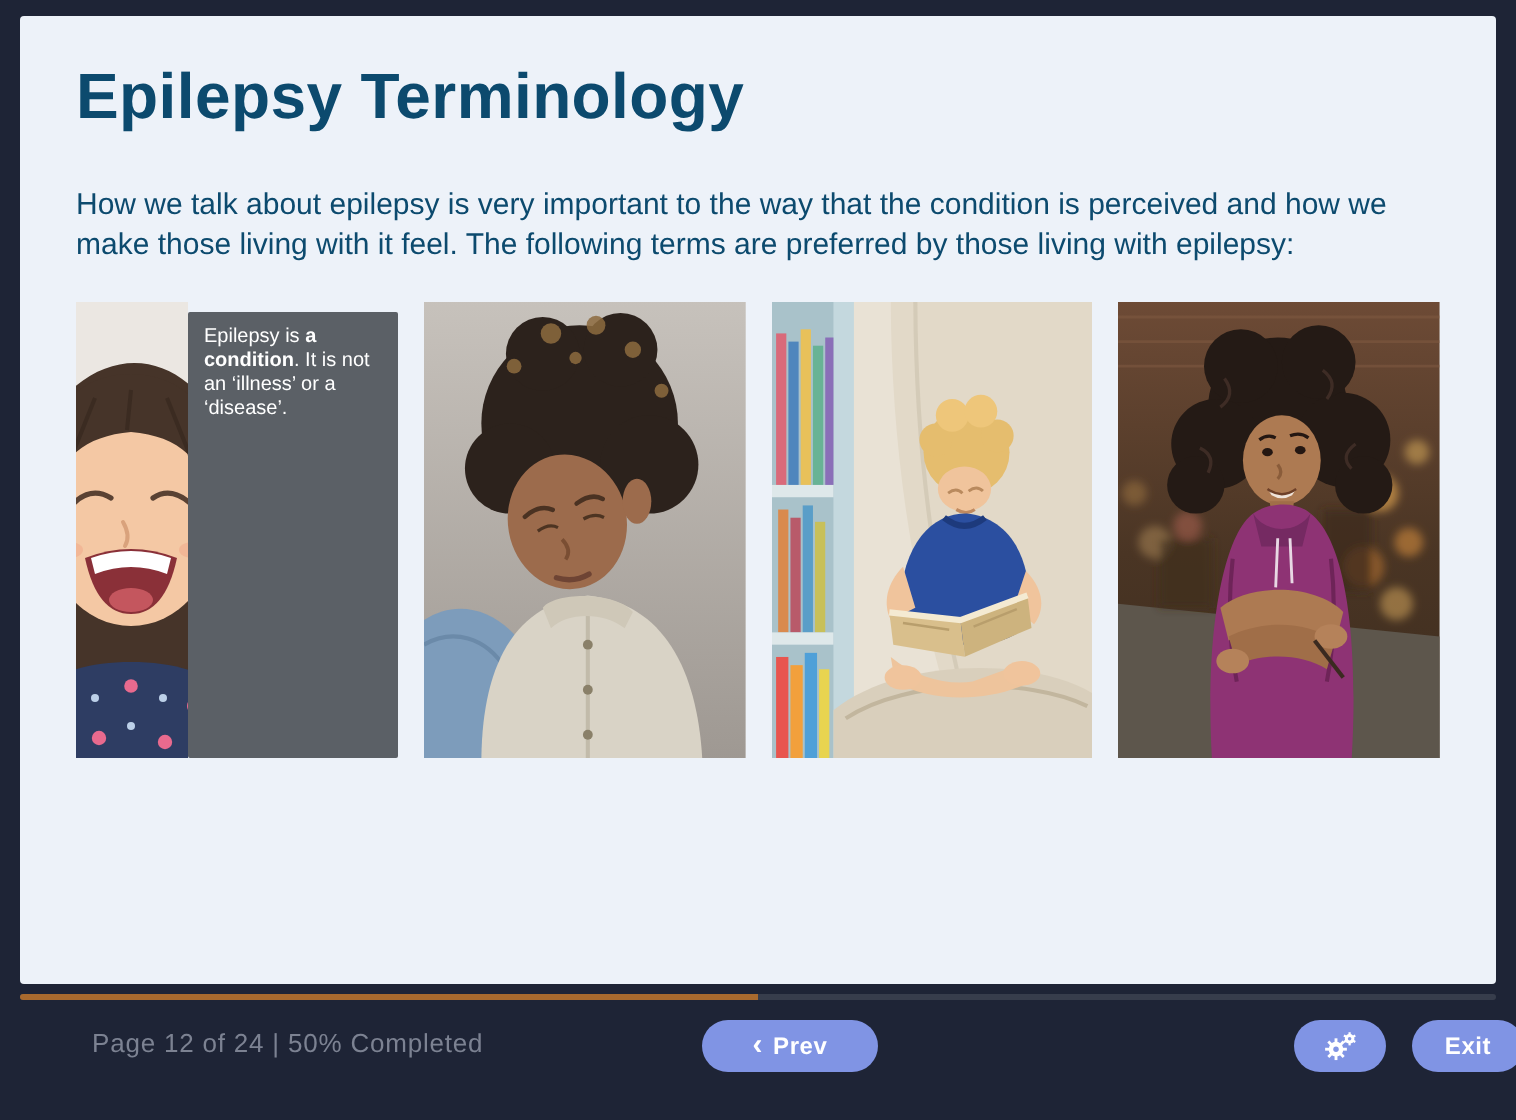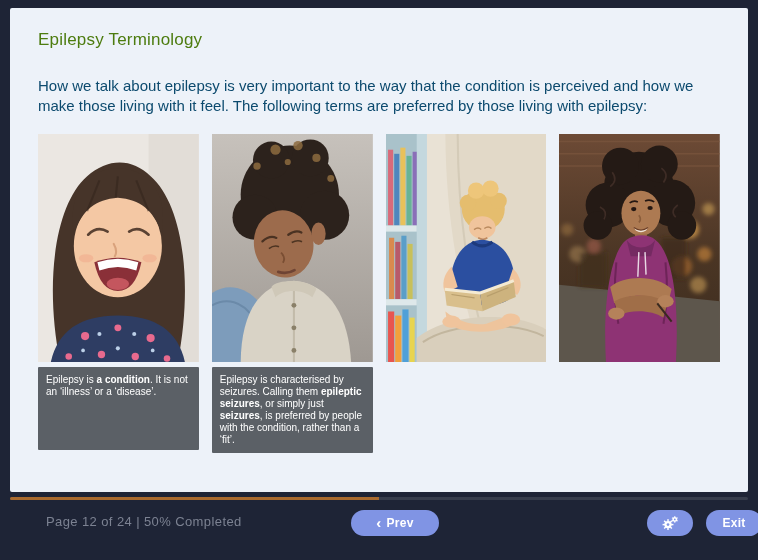--- a/index.html
+++ b/index.html
@@ -6,29 +6,29 @@
   html,body { width:758px; height:560px; }
   body { font-family:"Liberation Sans", sans-serif; background:#1e2436; overflow:hidden; }
   .stage { position:relative; width:758px; height:560px; background:#1e2436; }
 
   
   .card {
     position:absolute; left:10px; top:8px; width:738px; height:484px;
     background:#edf2f9; border-radius:2px; padding:22px 28px 0 28px;
   }
   .page-title {
-    color:#4d7c0f; font-size:17px; font-weight:400; letter-spacing:.2px;
+    color:#0c4a6e; font-size:32px; font-weight:700; letter-spacing:.2px;
   }
   .intro {
     margin-top:26px; color:#0c4a6e; font-size:15px; line-height:1.35; max-width:694px;
   }
   .grid {
     margin-top:17px; display:grid; grid-template-columns:repeat(4,1fr); column-gap:13px;
   }
-  .term-card { display:flex; flex-direction:column; }
+  .term-card { display:flex; flex-direction:row; }
   .photo { width:100%; height:228px; overflow:hidden; background:#ddd; }
   .photo svg { display:block; width:100%; height:228px; }
   .caption {
     margin-top:5px; min-height:83px; background:#5b6066; color:#ffffff;
     font-size:10px; line-height:1.2; padding:7px 8px; border-radius:1px;
   }
   .caption b { font-weight:700; }
 
   
   .progress {
@@ -143,21 +143,20 @@
               <path d="M50,104 q8,-5 14,-1" stroke="#4a3222" stroke-width="2.2" fill="none" stroke-linecap="round"></path>
               <path d="M76,102 q8,-4 13,0" stroke="#4a3222" stroke-width="2.2" fill="none" stroke-linecap="round"></path>
               <path d="M55,112 q6,-3 10,0" stroke="#3a2718" stroke-width="1.6" fill="none" opacity=".8"></path>
               <path d="M78,110 q6,-2 10,1" stroke="#3a2718" stroke-width="1.6" fill="none" opacity=".8"></path>
               <path d="M66,118 q4,6 0,10" stroke="#7a4e33" stroke-width="1.8" fill="none"></path>
               <path d="M60,136 q8,4 16,1" stroke="#6e4434" stroke-width="2.6" fill="none" stroke-linecap="round"></path>
             </g>
             <ellipse cx="104" cy="100" rx="7" ry="11" fill="#9c6b4c"></ellipse>
           </svg>
         </div>
-        <div class="caption"><span>Epilepsy is characterised by seizures. Calling them </span><b>epileptic seizures</b><span>, or simply just </span><b>seizures</b><span>, is preferred by people with the condition, rather than a ‘fit’.</span></div>
       </div>
 
       <div class="term-card">
         <div class="photo" aria-label="boy reading in nook photo">
           <svg viewBox="0 0 157 228" preserveAspectRatio="xMidYMid slice" aria-hidden="true">
             <rect width="157" height="228" fill="#e9e2d5"></rect>
             <path d="M58,0 L157,0 L157,228 L96,228 C70,156 58,78 58,0 Z" fill="#e2d9c8"></path>
             <path d="M70,0 C70,80 80,150 102,228" stroke="#cfc5b0" stroke-width="2" fill="none" opacity=".7"></path>
             <rect width="40" height="228" fill="#c4d8de"></rect>
             <rect width="30" height="228" fill="#a9c2ca"></rect>

